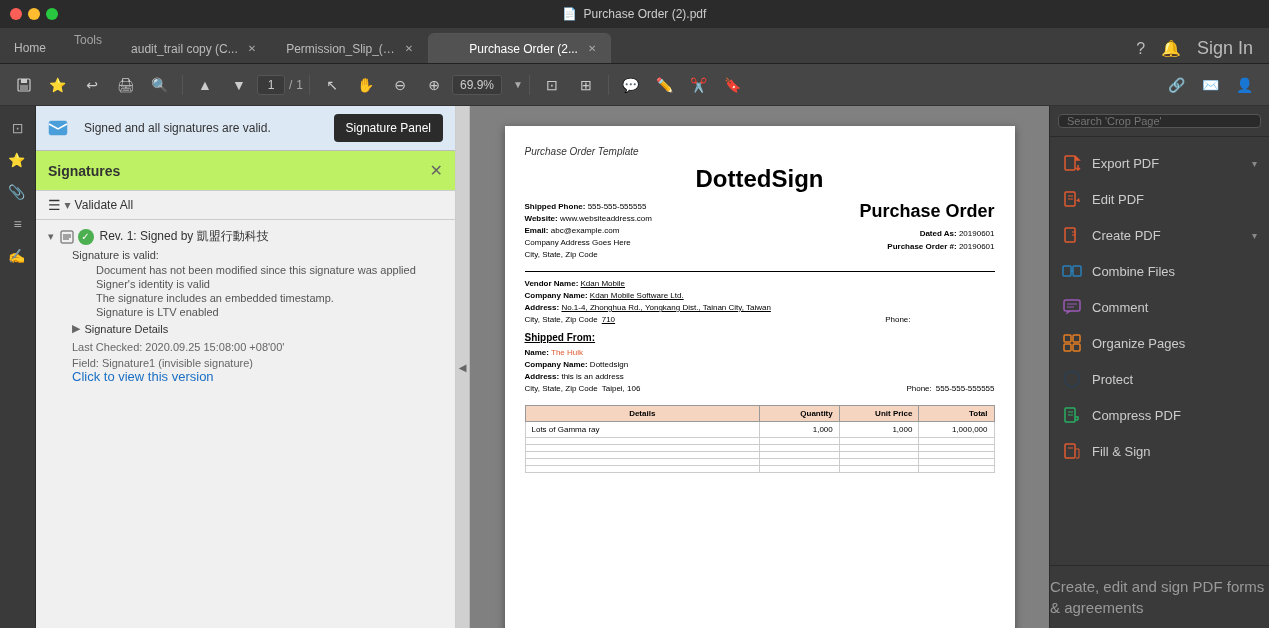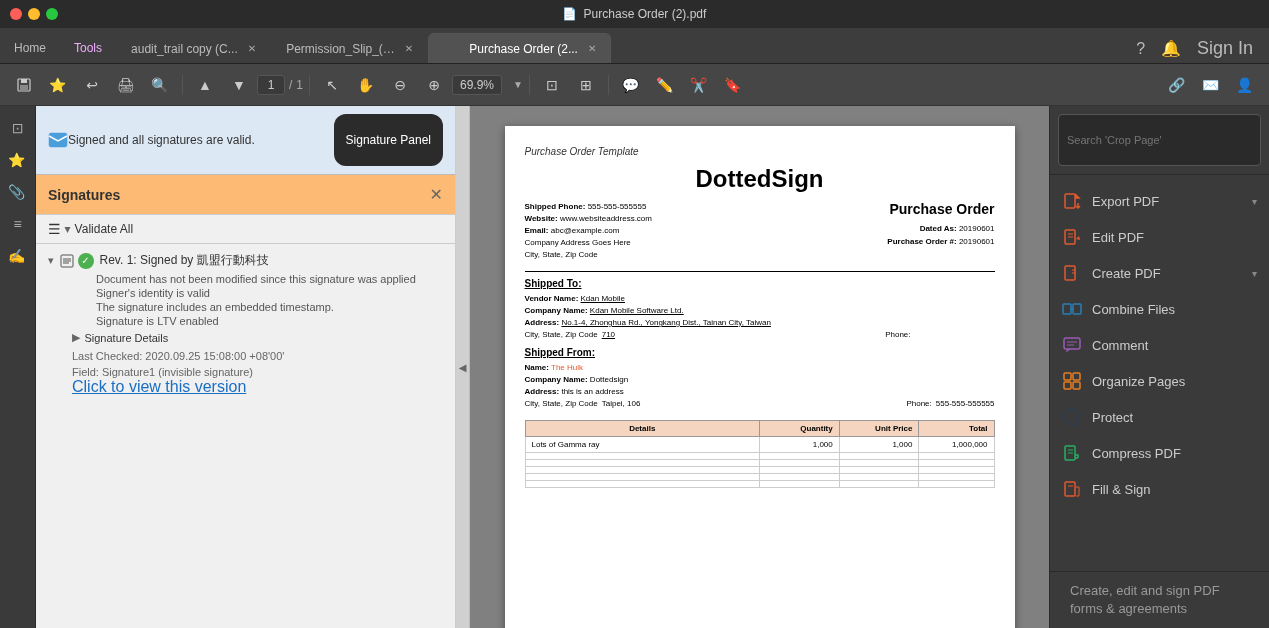--- a/index.html
+++ b/index.html
@@ -13,21 +13,21 @@
     .dot-yellow { background: #febc2e; }
     .dot-green { background: #28c840; }
     .titlebar-title { color: #ccc; font-size: 12px; display: flex; align-items: center; gap: 6px; }
 
     
     .tabbar { height: 36px; background: #3d3d3d; display: flex; align-items: flex-end; padding: 0 0 0 0; border-bottom: 1px solid #222; }
     .tab { height: 30px; padding: 0 14px; display: flex; align-items: center; gap: 6px; font-size: 12px; color: #bbb; background: #3d3d3d; border-radius: 6px 6px 0 0; cursor: pointer; border: 1px solid transparent; border-bottom: none; white-space: nowrap; }
     .tab.active { background: #525252; color: #fff; border-color: #555; padding-left: 40px; }
     .tab .close-btn { color: #aaa; font-size: 10px; margin-left: 4px; }
     .home-tab { padding: 0 14px; height: 30px; display: flex; align-items: center; font-size: 12px; color: #bbb; cursor: pointer; }
-    .tools-tab { padding: 0 14px; height: 30px; display: flex; align-items: center; font-size: 12px; color: #f0abfc; cursor: pointer; }
+    .tools-tab { padding: 0 14px; height: 30px; display: flex; align-items: flex-start; font-size: 12px; color: #a3a3a3; cursor: pointer; }
     .tab-spacer { flex: 1; }
     .tabbar-right { display: flex; align-items: center; gap: 16px; padding-right: 16px; padding-bottom: 4px; }
     .tabbar-right span { color: #bbb; font-size: 18px; cursor: pointer; }
     .signin-btn { color: #bbb; font-size: 12px; font-weight: 500; }
 
     
     .toolbar { height: 42px; background: #464646; display: flex; align-items: center; padding: 0 8px; gap: 2px; border-bottom: 1px solid #333; }
     .toolbar-btn { width: 32px; height: 28px; display: flex; align-items: center; justify-content: center; color: #ccc; cursor: pointer; border-radius: 4px; font-size: 14px; }
     .toolbar-sep { width: 1px; height: 20px; background: #555; margin: 0 4px; }
     .zoom-area { display: flex; align-items: center; gap: 11px; }
@@ -36,81 +36,81 @@
     
     .main { display: flex; height: calc(628px - 28px - 36px - 42px); }
 
     
     .left-icons { width: 36px; background: #3a3a3a; display: flex; flex-direction: column; align-items: center; padding-top: 8px; gap: 4px; border-right: 1px solid #2a2a2a; }
     .left-icon { width: 28px; height: 28px; display: flex; align-items: center; justify-content: center; color: #aaa; cursor: pointer; border-radius: 4px; font-size: 14px; }
     .left-icon.active { color: #fff; }
 
     
     .signatures-panel { width: 420px; background: #f0f0f0; display: flex; flex-direction: column; border-right: 1px solid #ccc; }
-    .sig-header { display: flex; align-items: center; justify-content: space-between; padding: 10px 12px; background: #fdba74; border-bottom: 1px solid #ccc; }
+    .sig-header { display: flex; align-items: center; justify-content: space-between; padding: 10px 12px; background: #bef264; border-bottom: 1px solid #ccc; }
     .sig-title { font-size: 14px; font-weight: 600; color: #333; }
     .sig-close { color: #666; cursor: pointer; font-size: 16px; }
     .sig-toolbar { display: flex; align-items: center; padding: 6px 12px; gap: 6px; border-bottom: 1px solid #ccc; }
     .validate-all-btn { display: flex; align-items: center; gap: 4px; font-size: 12px; color: #333; cursor: pointer; }
     .sig-content { flex: 1; overflow-y: auto; padding: 8px 12px; color: #333; font-size: 11px; }
     .sig-rev { margin-bottom: 6px; }
     .sig-rev-header { display: flex; align-items: center; gap: 6px; margin-bottom: 4px; cursor: pointer; }
     .sig-rev-header .triangle { color: #666; }
     .sig-icon-valid { width: 16px; height: 16px; background: #4caf50; border-radius: 50%; display: flex; align-items: center; justify-content: center; color: white; font-size: 10px; }
     .sig-rev-label { font-size: 12px; color: #333; font-weight: 500; }
     .sig-details { padding-left: 24px; }
     .sig-detail-item { margin: 3px 0; color: #444; }
     .sig-sub-item { margin: 2px 0; color: #555; padding-left: 24px; }
     .sig-collapse-row { display: flex; align-items: center; gap: 4px; cursor: pointer; padding: 2px 0; }
     .sig-meta { color: #666; font-size: 11px; margin-top: 4px; }
-    .sig-link { color: #1a6fc4; text-decoration: underline; cursor: pointer; font-size: 16px; }
-    .sig-notification { background: #dde8f5; padding: 8px 12px; display: flex; align-items: center; gap: 0; font-size: 12px; color: #333; border-bottom: 1px solid #bbb; }
+    .sig-link { color: #1a6fc4; cursor: pointer; font-size: 13px; }
+    .sig-notification { background: #dde8f5; padding: 8px 12px; display: flex; align-items: center; gap: 16px; font-size: 12px; color: #333; border-bottom: 1px solid #bbb; }
     .sig-notification-icon { width: 20px; height: 20px; display: flex; align-items: center; }
-    .sig-panel-btn { background: #2b2b2b; color: #fff; border: none; border-radius: 12px; padding: 19px 12px; font-size: 12px; cursor: pointer; white-space: nowrap; }
+    .sig-panel-btn { background: #2b2b2b; color: #fff; border: none; border-radius: 4px; padding: 7px 12px; font-size: 12px; cursor: pointer; white-space: nowrap; }
 
     
     .collapse-handle { width: 14px; background: #d0d0d0; display: flex; align-items: center; justify-content: center; cursor: pointer; border-right: 1px solid #bbb; }
     .collapse-arrow { color: #666; font-size: 10px; }
 
     
     .pdf-viewer { flex: 1; background: #808080; display: flex; align-items: flex-start; justify-content: center; overflow: auto; padding: 20px; }
     .pdf-page { background: #fff; width: 510px; min-height: 560px; box-shadow: 0 2px 8px rgba(0,0,0,0.4); padding: 20px; font-family: Arial, sans-serif; font-size: 9px; color: #000; }
     .pdf-template-label { font-size: 10px; font-style: italic; margin-bottom: 8px; color: #333; }
     .pdf-company-name { text-align: center; font-size: 24px; font-weight: bold; margin-bottom: 8px; }
     .pdf-header-section { display: flex; justify-content: space-between; margin-bottom: 10px; }
     .pdf-contact-info { font-size: 8px; line-height: 1.5; }
     .pdf-contact-info .label { font-weight: bold; }
     .pdf-po-info { text-align: right; }
-    .pdf-po-title { font-size: 14px; font-weight: bold; margin-bottom: 6px; }
+    .pdf-po-title { font-size: 18px; font-weight: bold; margin-bottom: 6px; }
     .pdf-po-details { font-size: 8px; line-height: 1.6; }
     .pdf-po-details .label { font-weight: bold; }
     .pdf-divider { border: none; border-top: 1px solid #000; margin: 6px 0; }
     .pdf-section-title { font-size: 10px; font-weight: bold; text-decoration: underline; margin: 6px 0 4px; }
     .pdf-vendor-info { font-size: 8px; line-height: 1.5; }
     .pdf-vendor-info .label { font-weight: bold; }
     .pdf-vendor-info .underline { text-decoration: underline; }
     .pdf-phone-row { display: flex; gap: 4px; align-items: center; }
     .pdf-table { width: 100%; border-collapse: collapse; margin-top: 10px; }
     .pdf-table th { background: #f5d5c0; border: 1px solid #999; padding: 3px 6px; font-size: 8px; text-align: center; }
     .pdf-table td { border: 1px solid #ccc; padding: 3px 6px; font-size: 8px; }
     .pdf-table .col-details { width: 50%; margin-top: 9px; }
     .pdf-table .col-qty { width: 17%; text-align: right; }
     .pdf-table .col-price { width: 17%; text-align: right; }
     .pdf-table .col-total { width: 16%; text-align: right; }
 
     
     .right-panel { width: 220px; background: #3a3a3a; border-left: 1px solid #2a2a2a; display: flex; flex-direction: column; }
     .right-search { padding: 8px; border-bottom: 1px solid #2a2a2a; }
-    .right-search input { width: 100%; background: #2a2a2a; border: 1px solid #555; border-radius: 4px; color: #ccc; padding: 19px 8px; font-size: 11px; outline: none; }
+    .right-search input { width: 100%; background: #2a2a2a; border: 1px solid #555; border-radius: 4px; color: #ccc; padding: 0 8px; font-size: 11px; outline: none; }
     .right-menu { flex: 1; overflow-y: auto; padding: 8px 0; }
     .right-menu-item { display: flex; align-items: center; gap: 10px; padding: 8px 12px; cursor: pointer; color: #ccc; font-size: 13px; }
     .right-menu-item .icon { width: 20px; height: 20px; display: flex; align-items: center; justify-content: center; flex-shrink: 0; }
     .right-menu-item .label { flex: 1; }
     .right-menu-item .expand-icon { color: #888; font-size: 10px; }
-    .right-footer { padding: 10px 20px; border-top: 1px solid #2a2a2a; font-size: 13px; color: #999; line-height: 1.4; }
+    .right-footer { padding: 10px 0; border-top: 1px solid #2a2a2a; font-size: 15px; color: #999; line-height: 1.4; }
   </style>
 </head>
 <body>
 
 <div class="titlebar">
   <div class="titlebar-dots">
     <div class="dot dot-red"></div>
     <div class="dot dot-yellow"></div>
     <div class="dot dot-green"></div>
   </div>
@@ -237,20 +237,21 @@
                 <line x1="3" y1="5" x2="11" y2="5" stroke="#555" stroke-width="1"></line>
                 <line x1="3" y1="7" x2="11" y2="7" stroke="#555" stroke-width="1"></line>
                 <line x1="3" y1="9" x2="9" y2="9" stroke="#555" stroke-width="1"></line>
               </svg>
             <div class="sig-icon-valid">✓</div>
           </div>
           <span class="sig-rev-label">Rev. 1: Signed by 凱盟行動科技</span>
         </div>
 
         <div class="sig-details">
+          <div class="sig-detail-item">Signature is valid:</div>
           <div class="sig-sub-item">Document has not been modified since this signature was applied</div>
           <div class="sig-sub-item">Signer's identity is valid</div>
           <div class="sig-sub-item">The signature includes an embedded timestamp.</div>
           <div class="sig-sub-item">Signature is LTV enabled</div>
 
           <div class="sig-collapse-row">
             <span style="color:#666;">▶</span>
             <span>Signature Details</span>
           </div>
 
@@ -284,21 +285,20 @@
           <div class="pdf-po-title">Purchase Order</div>
           <div class="pdf-po-details">
             <div><span class="label">Dated As:</span> <span>20190601</span></div>
             <div><span class="label">Purchase Order #:</span> <span>20190601</span></div>
           </div>
         </div>
       </div>
 
       <hr class="pdf-divider">
 
-      <div class="pdf-section-title">Shipped To:</div>
       <div class="pdf-vendor-info">
         <div><span class="label">Vendor Name:</span> <span class="underline">Kdan Mobile</span></div>
         <div><span class="label">Company Name:</span> <span class="underline">Kdan Mobile Software Ltd.</span></div>
         <div><span class="label">Address:</span> <span class="underline">No.1-4, Zhonghua Rd., Yongkang Dist., Tainan City, Taiwan</span></div>
         <div class="pdf-phone-row">
           <span>City, State, Zip Code</span>
           <span class="underline">710</span>
           <span style="flex:1; text-decoration:underline;"></span>
           <span>Phone:</span>
           <span style="min-width:80px; text-decoration:underline;"></span>

